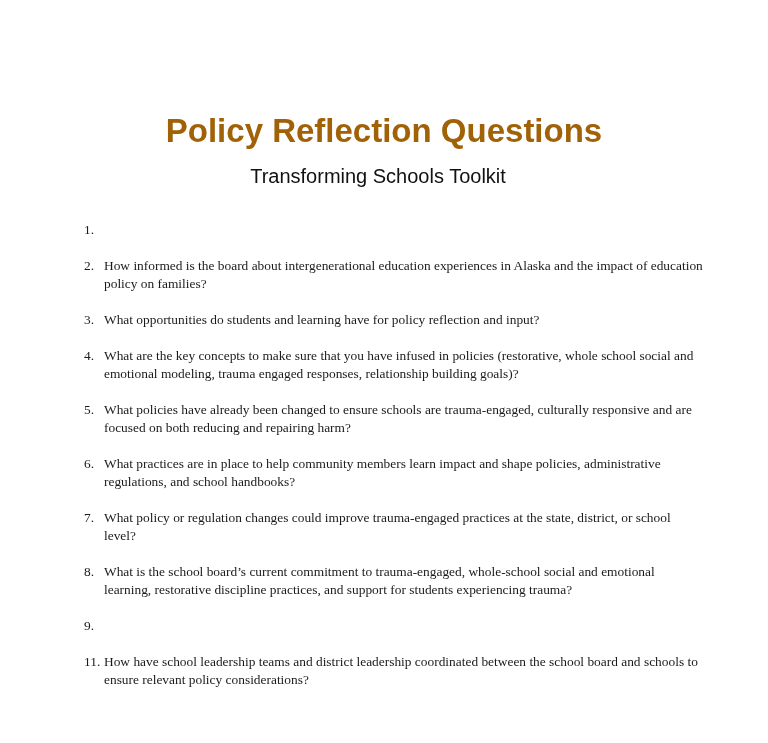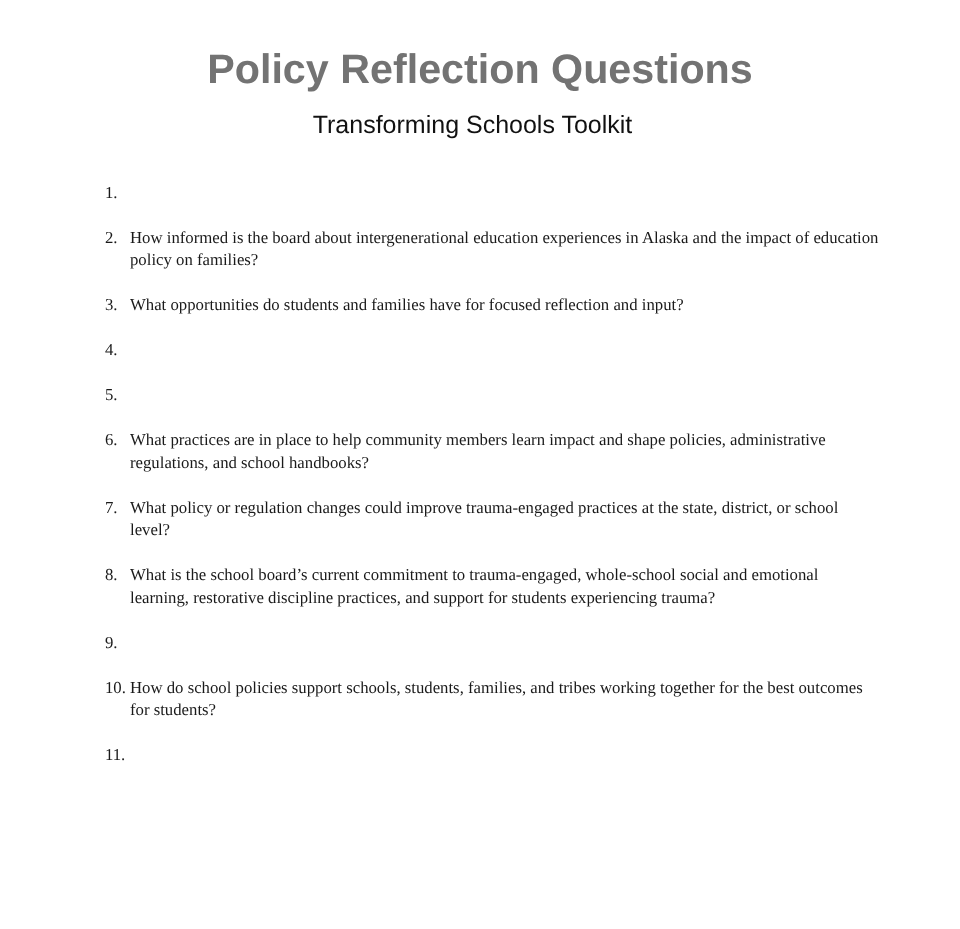--- a/index.html
+++ b/index.html
@@ -9,27 +9,27 @@
   }
   .page {
     position: relative;
     width: 768px;
     height: 743px;
     background: #ffffff;
     overflow: hidden;
     box-sizing: border-box;
   }
   .doc-title {
-    margin: 36px 0 0 0;
+    margin: 112px 0 0 0;
     text-align: center;
     font-family: "Liberation Sans", sans-serif;
     font-weight: bold;
     font-size: 33px;
     line-height: 38px;
-    color: #737373;
+    color: #a16207;
     letter-spacing: 0px;
   }
   .doc-subtitle {
     margin: 14px 12px 0 0;
     text-align: center;
     font-family: "Liberation Sans", sans-serif;
     font-weight: normal;
     font-size: 20px;
     line-height: 24px;
     color: #111111;
@@ -73,29 +73,31 @@
       <span class="question-number">1.</span>
     </div>
 
     <div class="question-row">
       <span class="question-number">2.</span>
       <span class="question-text">How informed is the board about intergenerational education experiences in Alaska and the impact of education policy on families?</span>
     </div>
 
     <div class="question-row">
       <span class="question-number">3.</span>
-      <span class="question-text">What opportunities do students and families have for focused reflection and input?</span>
+      <span class="question-text">What opportunities do students and learning have for policy reflection and input?</span>
     </div>
 
     <div class="question-row">
       <span class="question-number">4.</span>
+      <span class="question-text">What are the key concepts to make sure that you have infused in policies (restorative, whole school social and emotional modeling, trauma engaged responses, relationship building goals)?</span>
     </div>
 
     <div class="question-row">
       <span class="question-number">5.</span>
+      <span class="question-text">What policies have already been changed to ensure schools are trauma-engaged, culturally responsive and are focused on both reducing and repairing harm?</span>
     </div>
 
     <div class="question-row">
       <span class="question-number">6.</span>
       <span class="question-text">What practices are in place to help community members learn impact and shape policies, administrative regulations, and school handbooks?</span>
     </div>
 
     <div class="question-row">
       <span class="question-number">7.</span>
       <span class="question-text">What policy or regulation changes could improve trauma-engaged practices at the state, district, or school level?</span>
@@ -103,23 +105,20 @@
 
     <div class="question-row">
       <span class="question-number">8.</span>
       <span class="question-text">What is the school board’s current commitment to trauma-engaged, whole-school social and emotional learning, restorative discipline practices, and support for students experiencing trauma?</span>
     </div>
 
     <div class="question-row">
       <span class="question-number">9.</span>
     </div>
 
-    <div class="question-row">
-      <span class="question-number">10.</span>
-      <span class="question-text">How do school policies support schools, students, families, and tribes working together for the best outcomes for students?</span>
-    </div>
 
     <div class="question-row">
       <span class="question-number">11.</span>
+      <span class="question-text">How have school leadership teams and district leadership coordinated between the school board and schools to ensure relevant policy considerations?</span>
     </div>
 
   </div>
 </div>
 
 </body></html>

